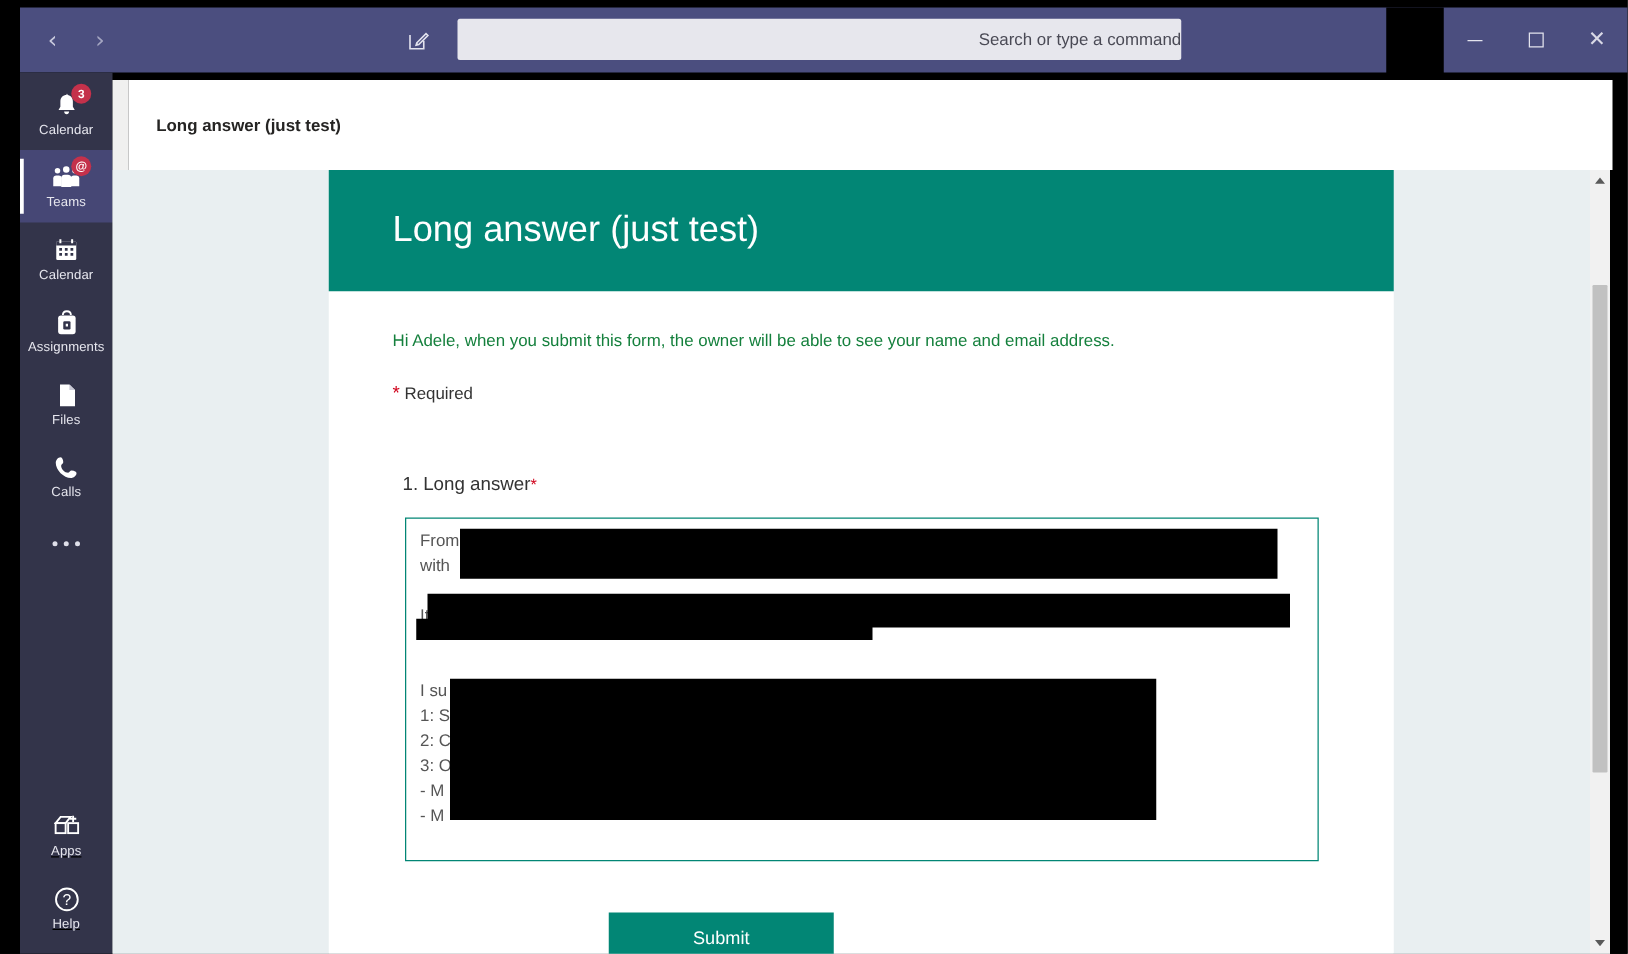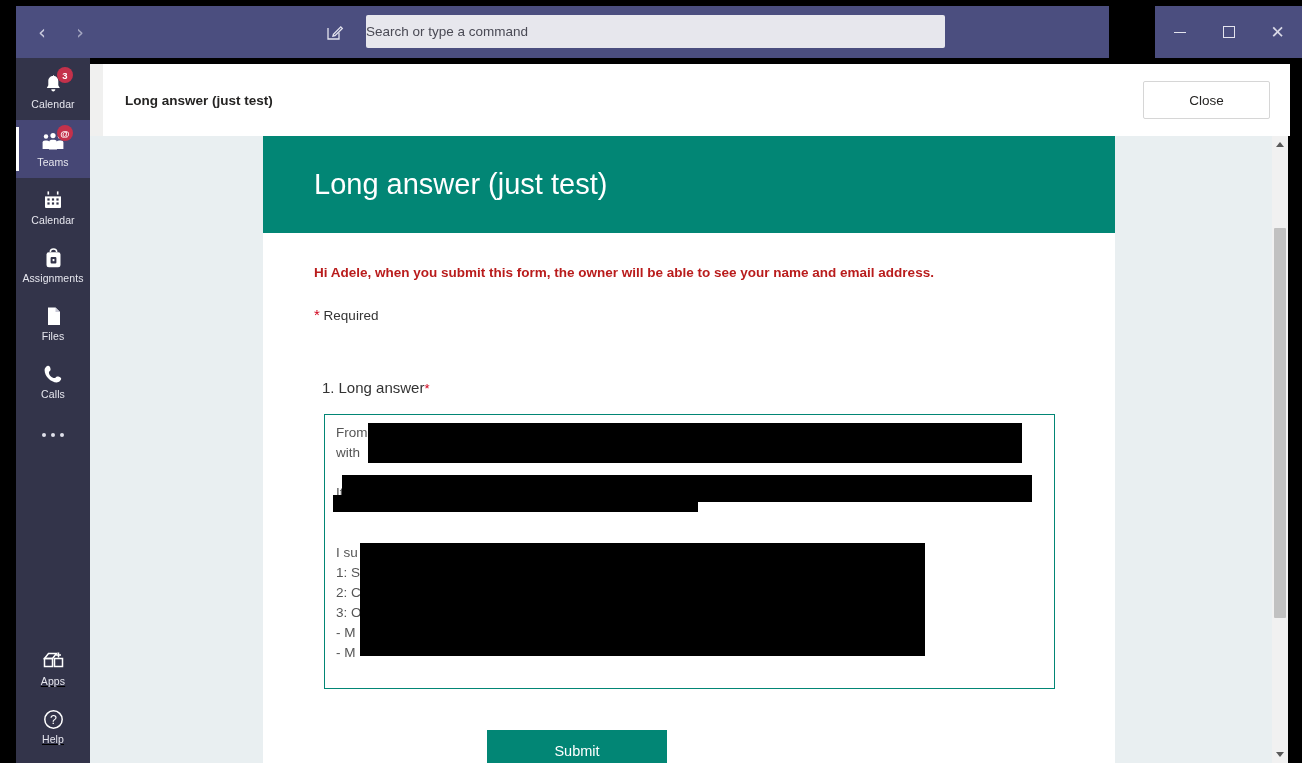--- a/index.html
+++ b/index.html
@@ -40,21 +40,21 @@
     display: flex; align-items: center; justify-content: center;
     cursor: pointer;
   }
   .search-box {
     position: absolute; left: 366px; top: 15px;
     width: 579px; height: 33px;
     background: #e7e7ed;
     border: none; border-radius: 2px;
     font-family: "Liberation Sans", sans-serif;
     font-size: 13.5px; color: #4a4a55;
-    text-align: left;
+    text-align: right;
     outline: none;
   }
   .search-box::placeholder { color: #4a4a55; opacity: 1; }
 
   .avatar-redact {
     position: absolute; left: 1109px; top: 6px;
     width: 46px; height: 53px;
     background: #000;
   }
   .win-btns {
@@ -171,23 +171,22 @@
     display: flex; align-items: center;
   }
   .form-banner-title {
     margin-left: 51px;
     font-size: 29px; color: #ffffff; font-weight: normal;
     font-family: "Liberation Sans", sans-serif;
   }
   .form-content { padding: 0 51px; }
   .form-greeting {
     margin-top: 32px;
-    font-size: 13.5px; color: #b91c1c;
-    font-family: "Liberation Sans", sans-serif;
-    font-weight: bold;
+    font-size: 13.5px; color: #15803d;
+    font-family: "Liberation Sans", sans-serif;
   }
   .form-required {
     margin-top: 26px;
     font-size: 13.5px; color: #333333;
     font-family: "Liberation Sans", sans-serif;
   }
   .req-star { color: #d0021b; font-size: 15px; }
   .question-row {
     margin-top: 56px; margin-left: 8px;
     font-size: 15px; color: #333333;
@@ -413,21 +412,20 @@
           </svg>
         </div>
         <div class="rail-label">Help</div>
       </div>
     </div>
   </div>
 
   <div class="header-gutter"></div>
   <div class="dialog-header">
     <div class="dialog-title">Long answer (just test)</div>
-    <button class="close-btn">Close</button>
   </div>
 
   <div class="dialog-body">
     <div class="body-left-strip"></div>
     <div class="body-right-strip"></div>
 
     <div class="form-card">
 
       <div class="form-banner">
         <div class="form-banner-title">Long answer (just test)</div>

